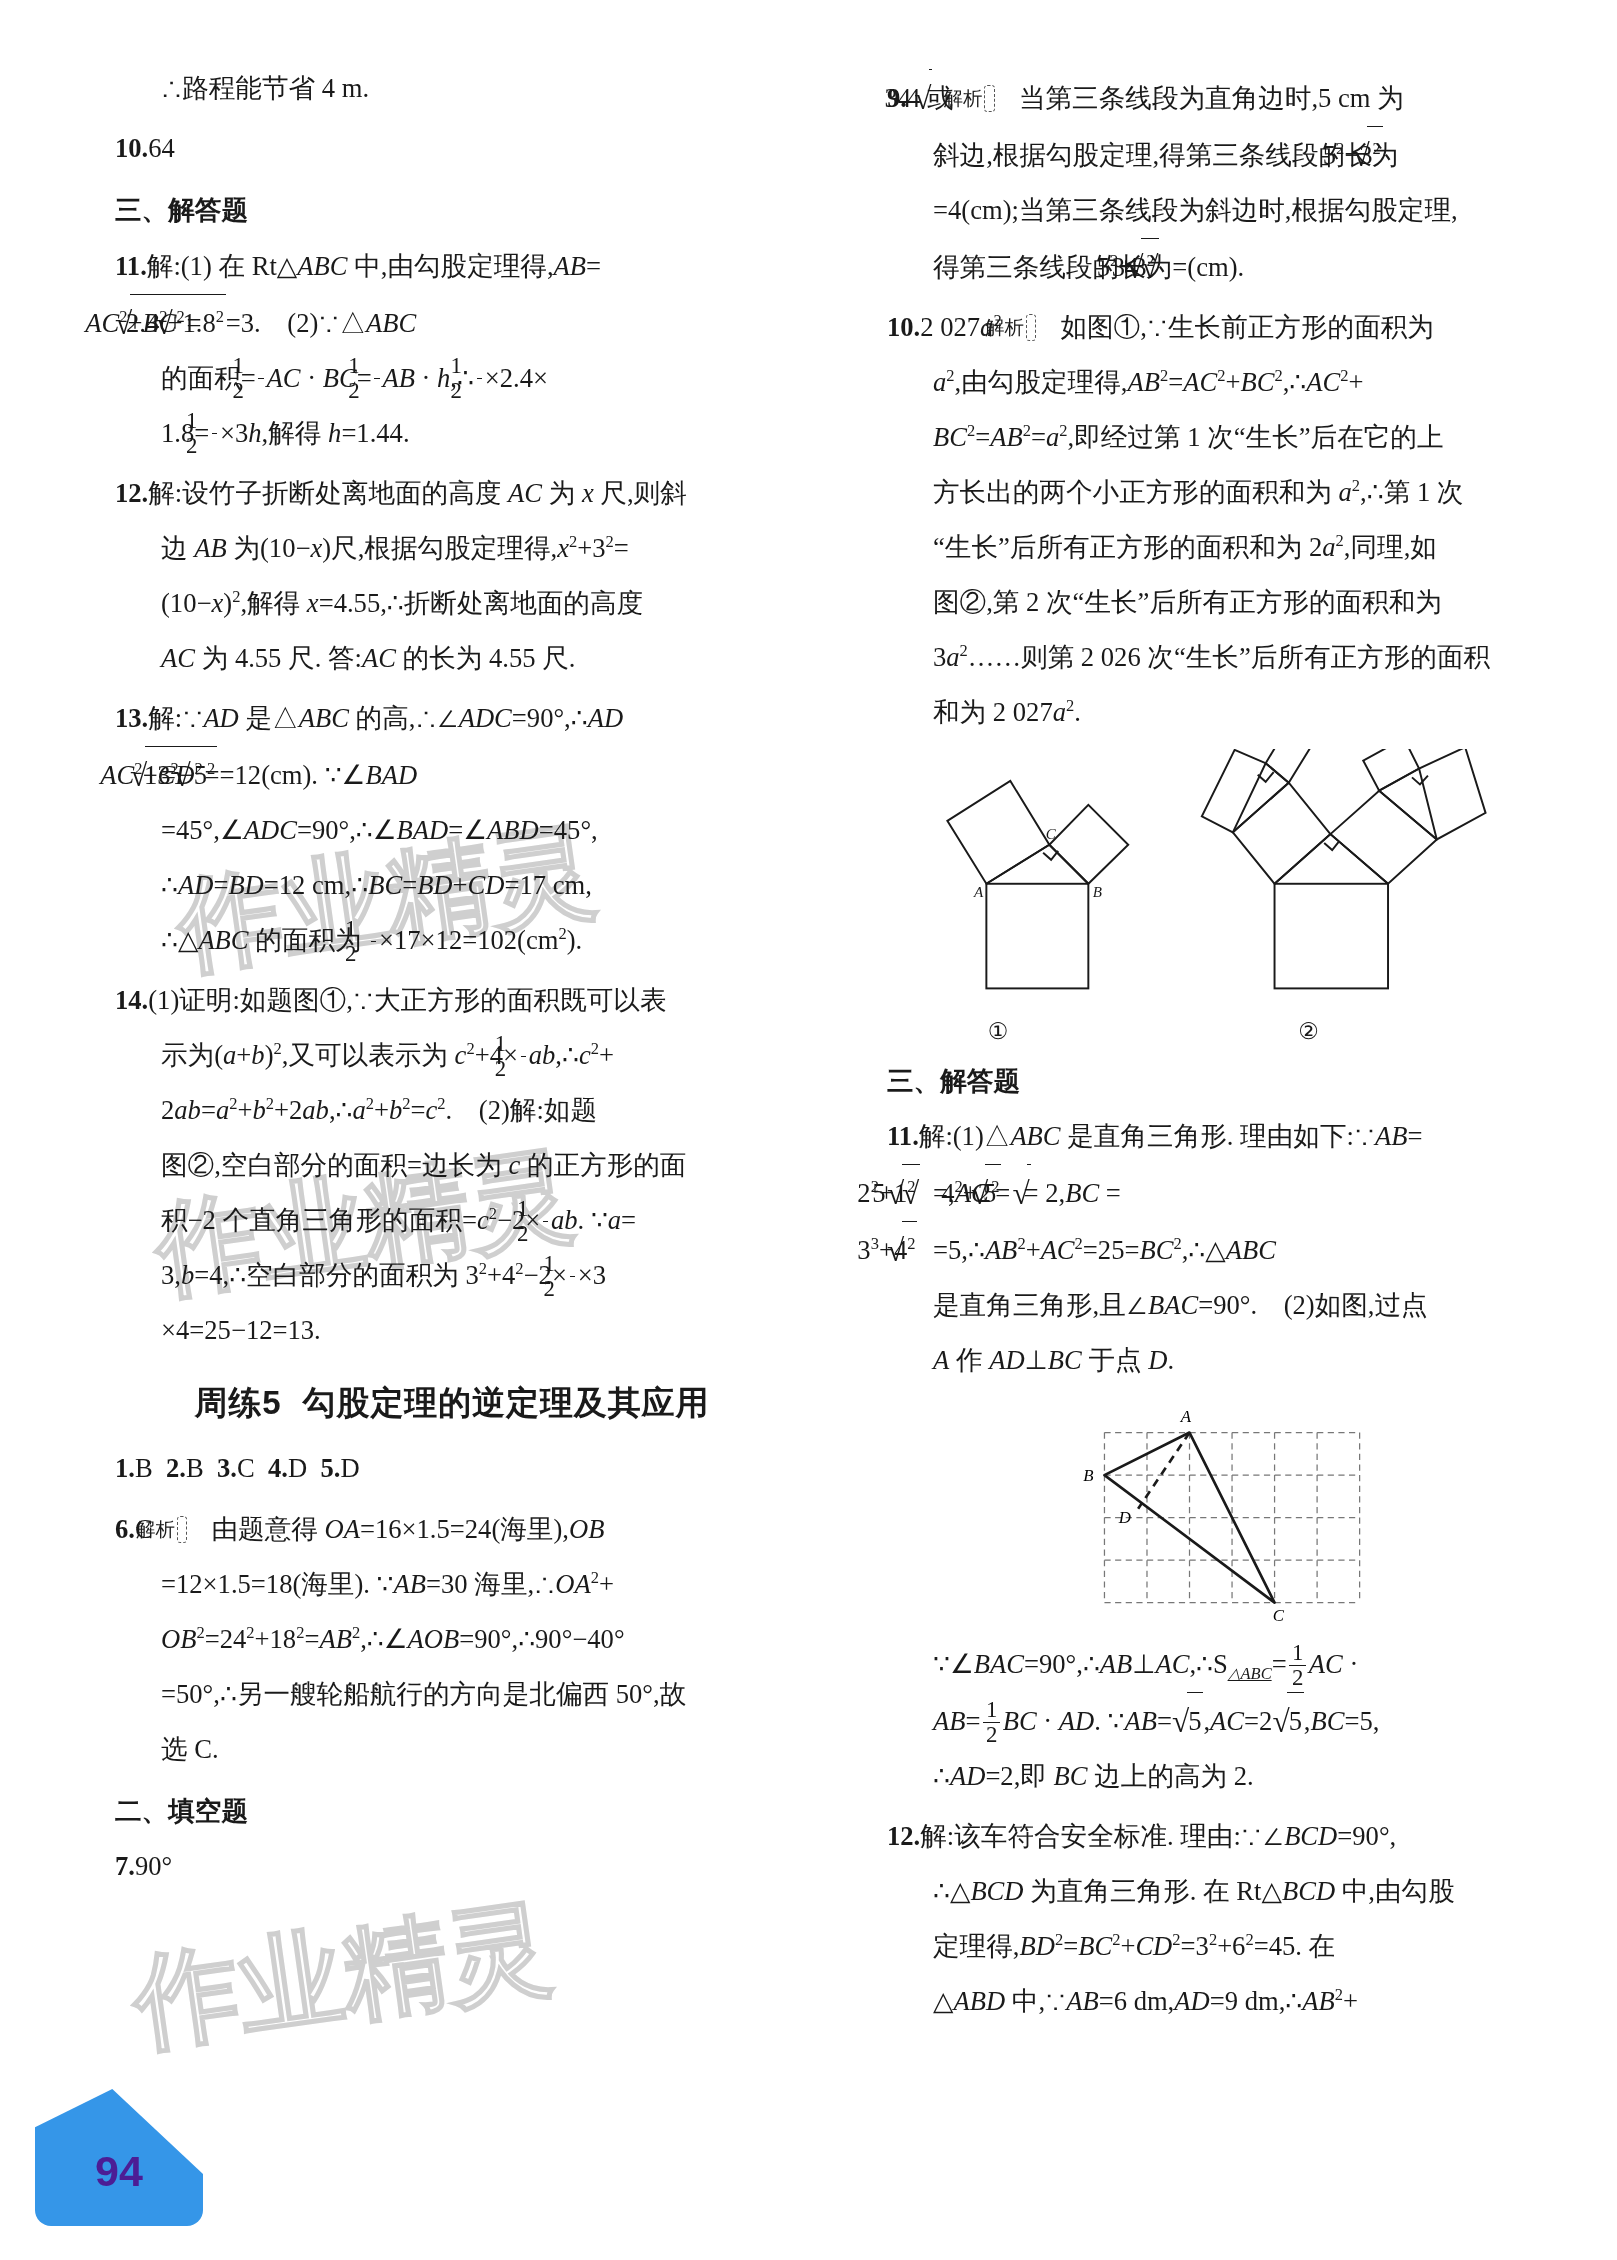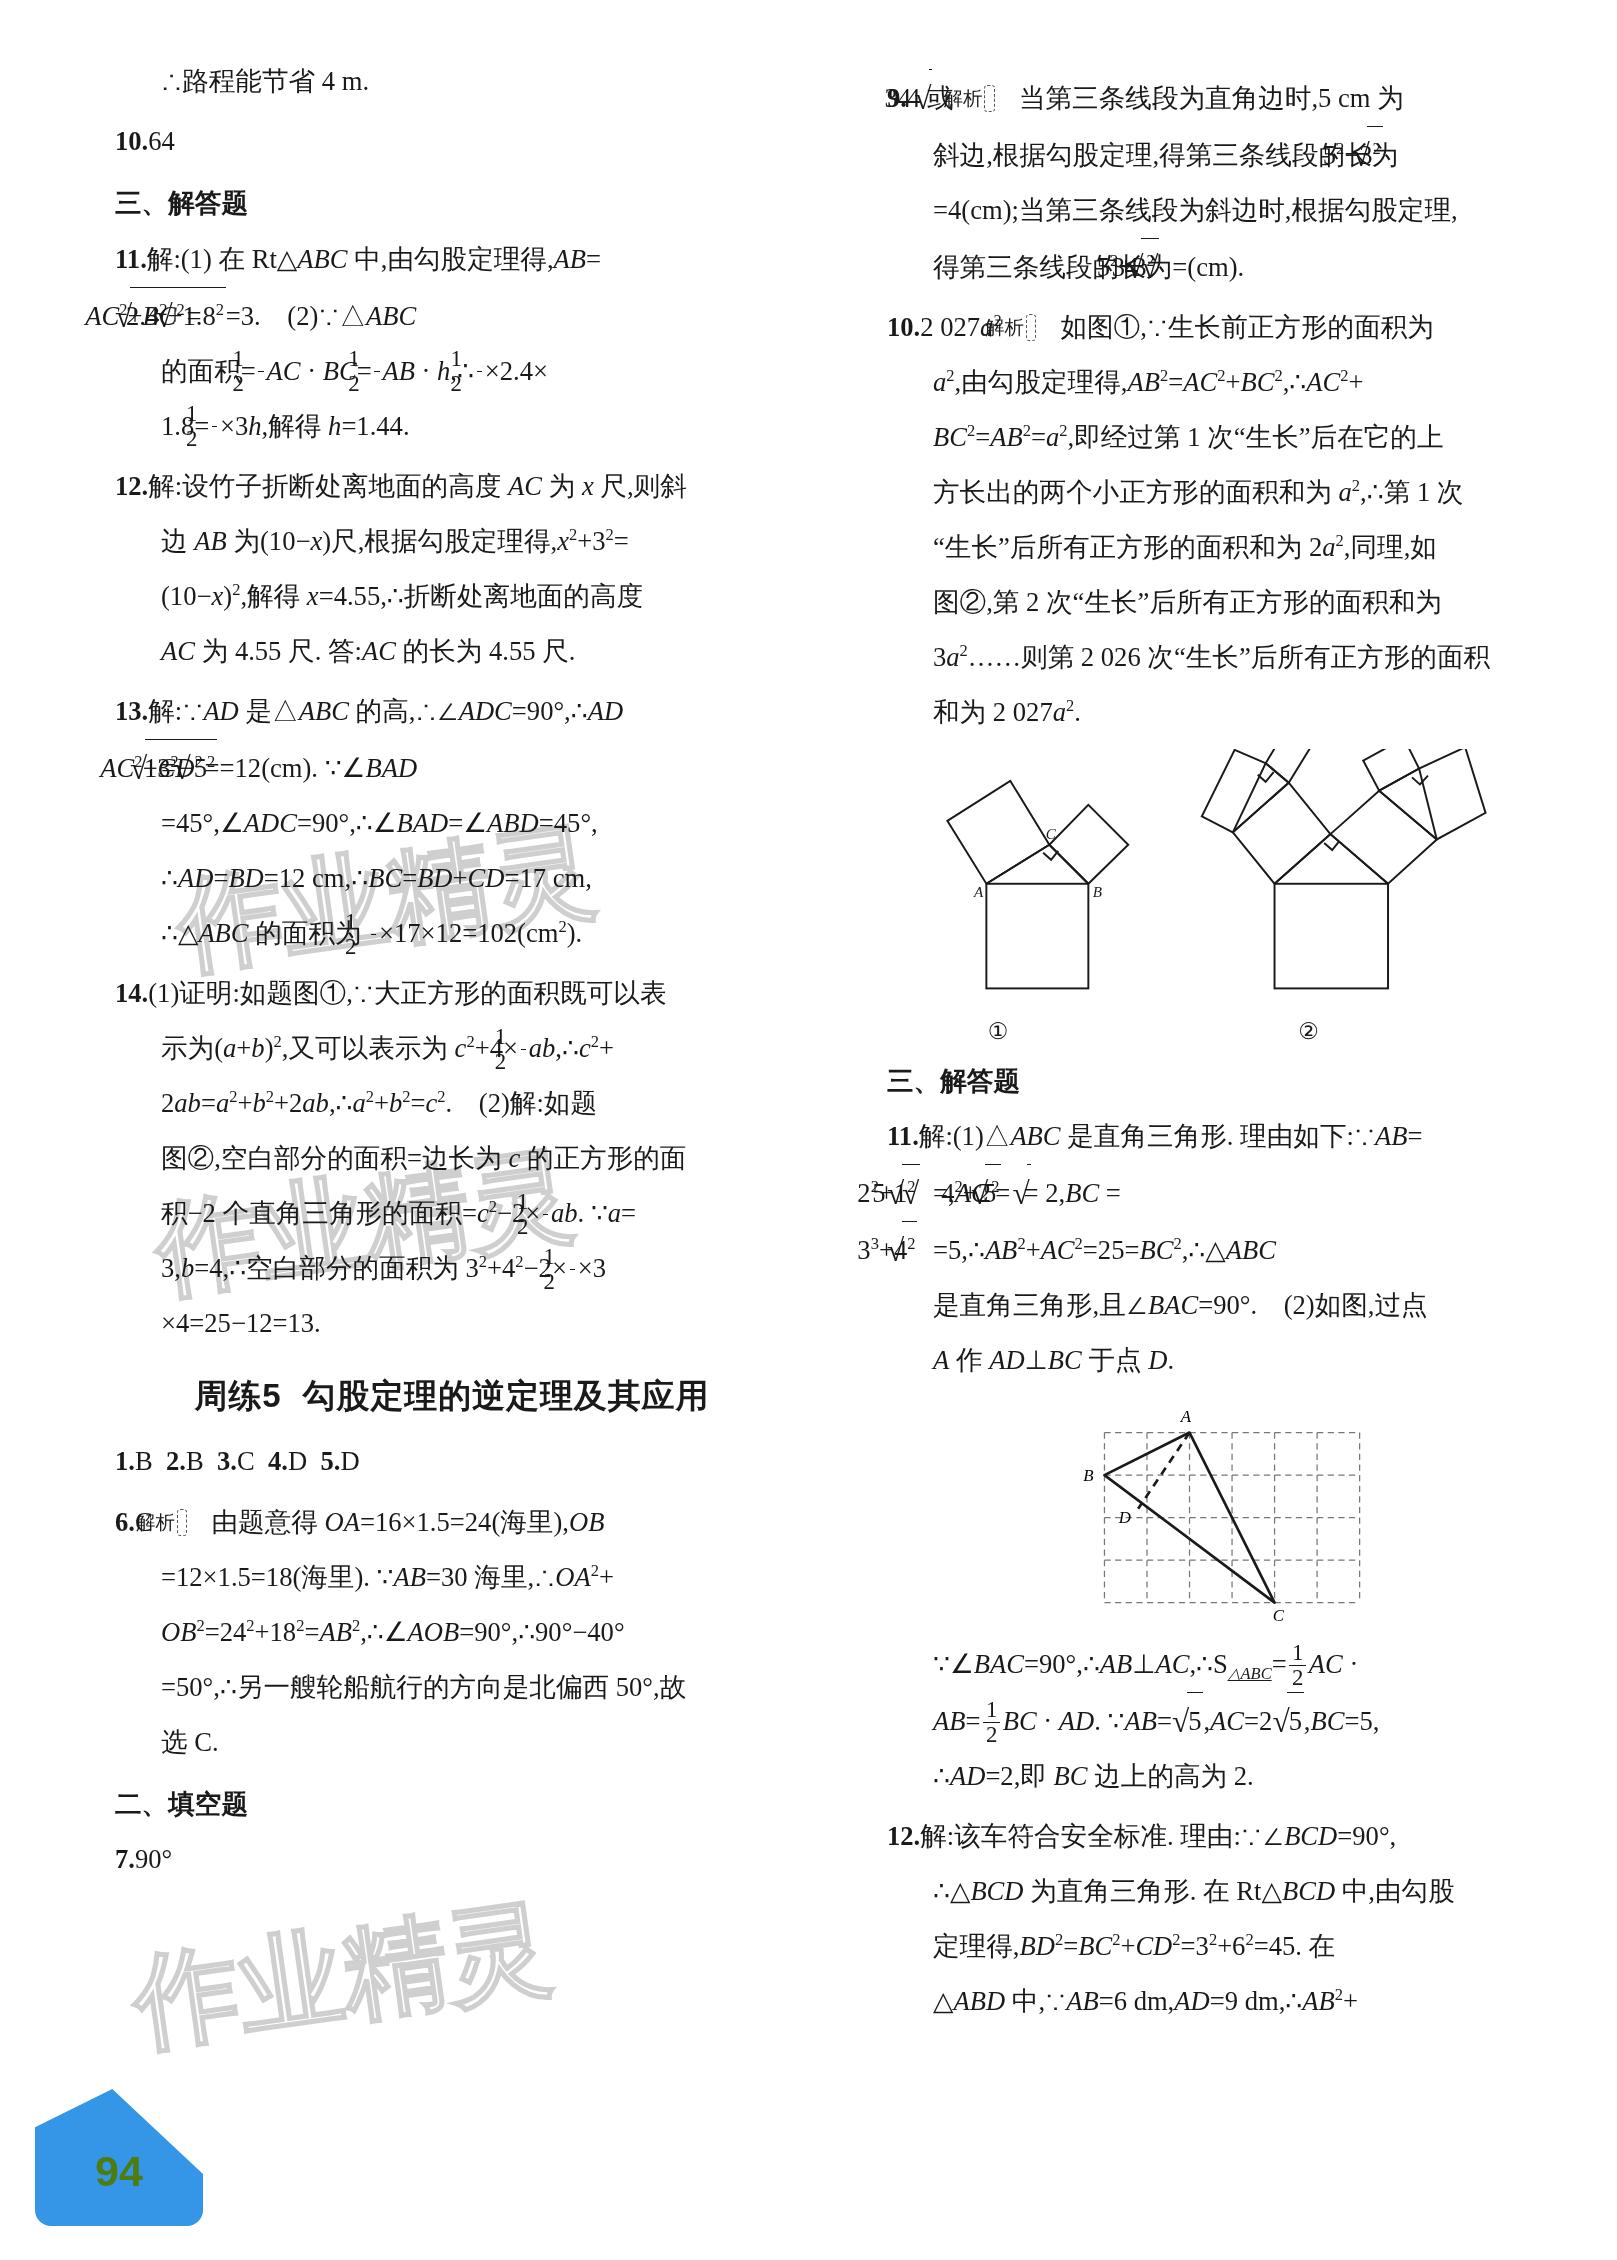--- a/index.html
+++ b/index.html
@@ -104,21 +104,21 @@
   .pagebadge .tri{
     position:absolute;inset:0;
     background:#3596e8;
     clip-path:polygon(46% 0%, 100% 62%, 100% 100%, 0% 100%, 0% 28%);
     border-radius:16px;
   }
   .pagebadge .pn{
     position:absolute;
     left:0;right:0;bottom:30px;
     text-align:center;
-    color:#4d7c0f;
+    color:#4c1d95;
     font-family:"Liberation Sans", sans-serif;
     font-weight:bold;
     font-size:43px;
   }
 
   
   .wm{
     position:absolute;
     font-family:"Liberation Sans", sans-serif;
     font-weight:bold;
@@ -136,21 +136,21 @@
 </style>
 </head>
 <body>
 
 <div class="page">
 
   <div class="wm wm1">作业精灵</div>
   <div class="wm wm2">作业精灵</div>
   <div class="wm wm3">作业精灵</div>
 
-  <div class="col col-left" style="top:54px;">
+  <div class="col col-left" style="top:61px;">
 
     <div class="item noindent">
       ∴路程能节省 4 m.
     </div>
 
     <div class="item">
       <span class="num">10.</span><span>64</span>
     </div>
 
     <div class="sec-head">三、解答题</div>

